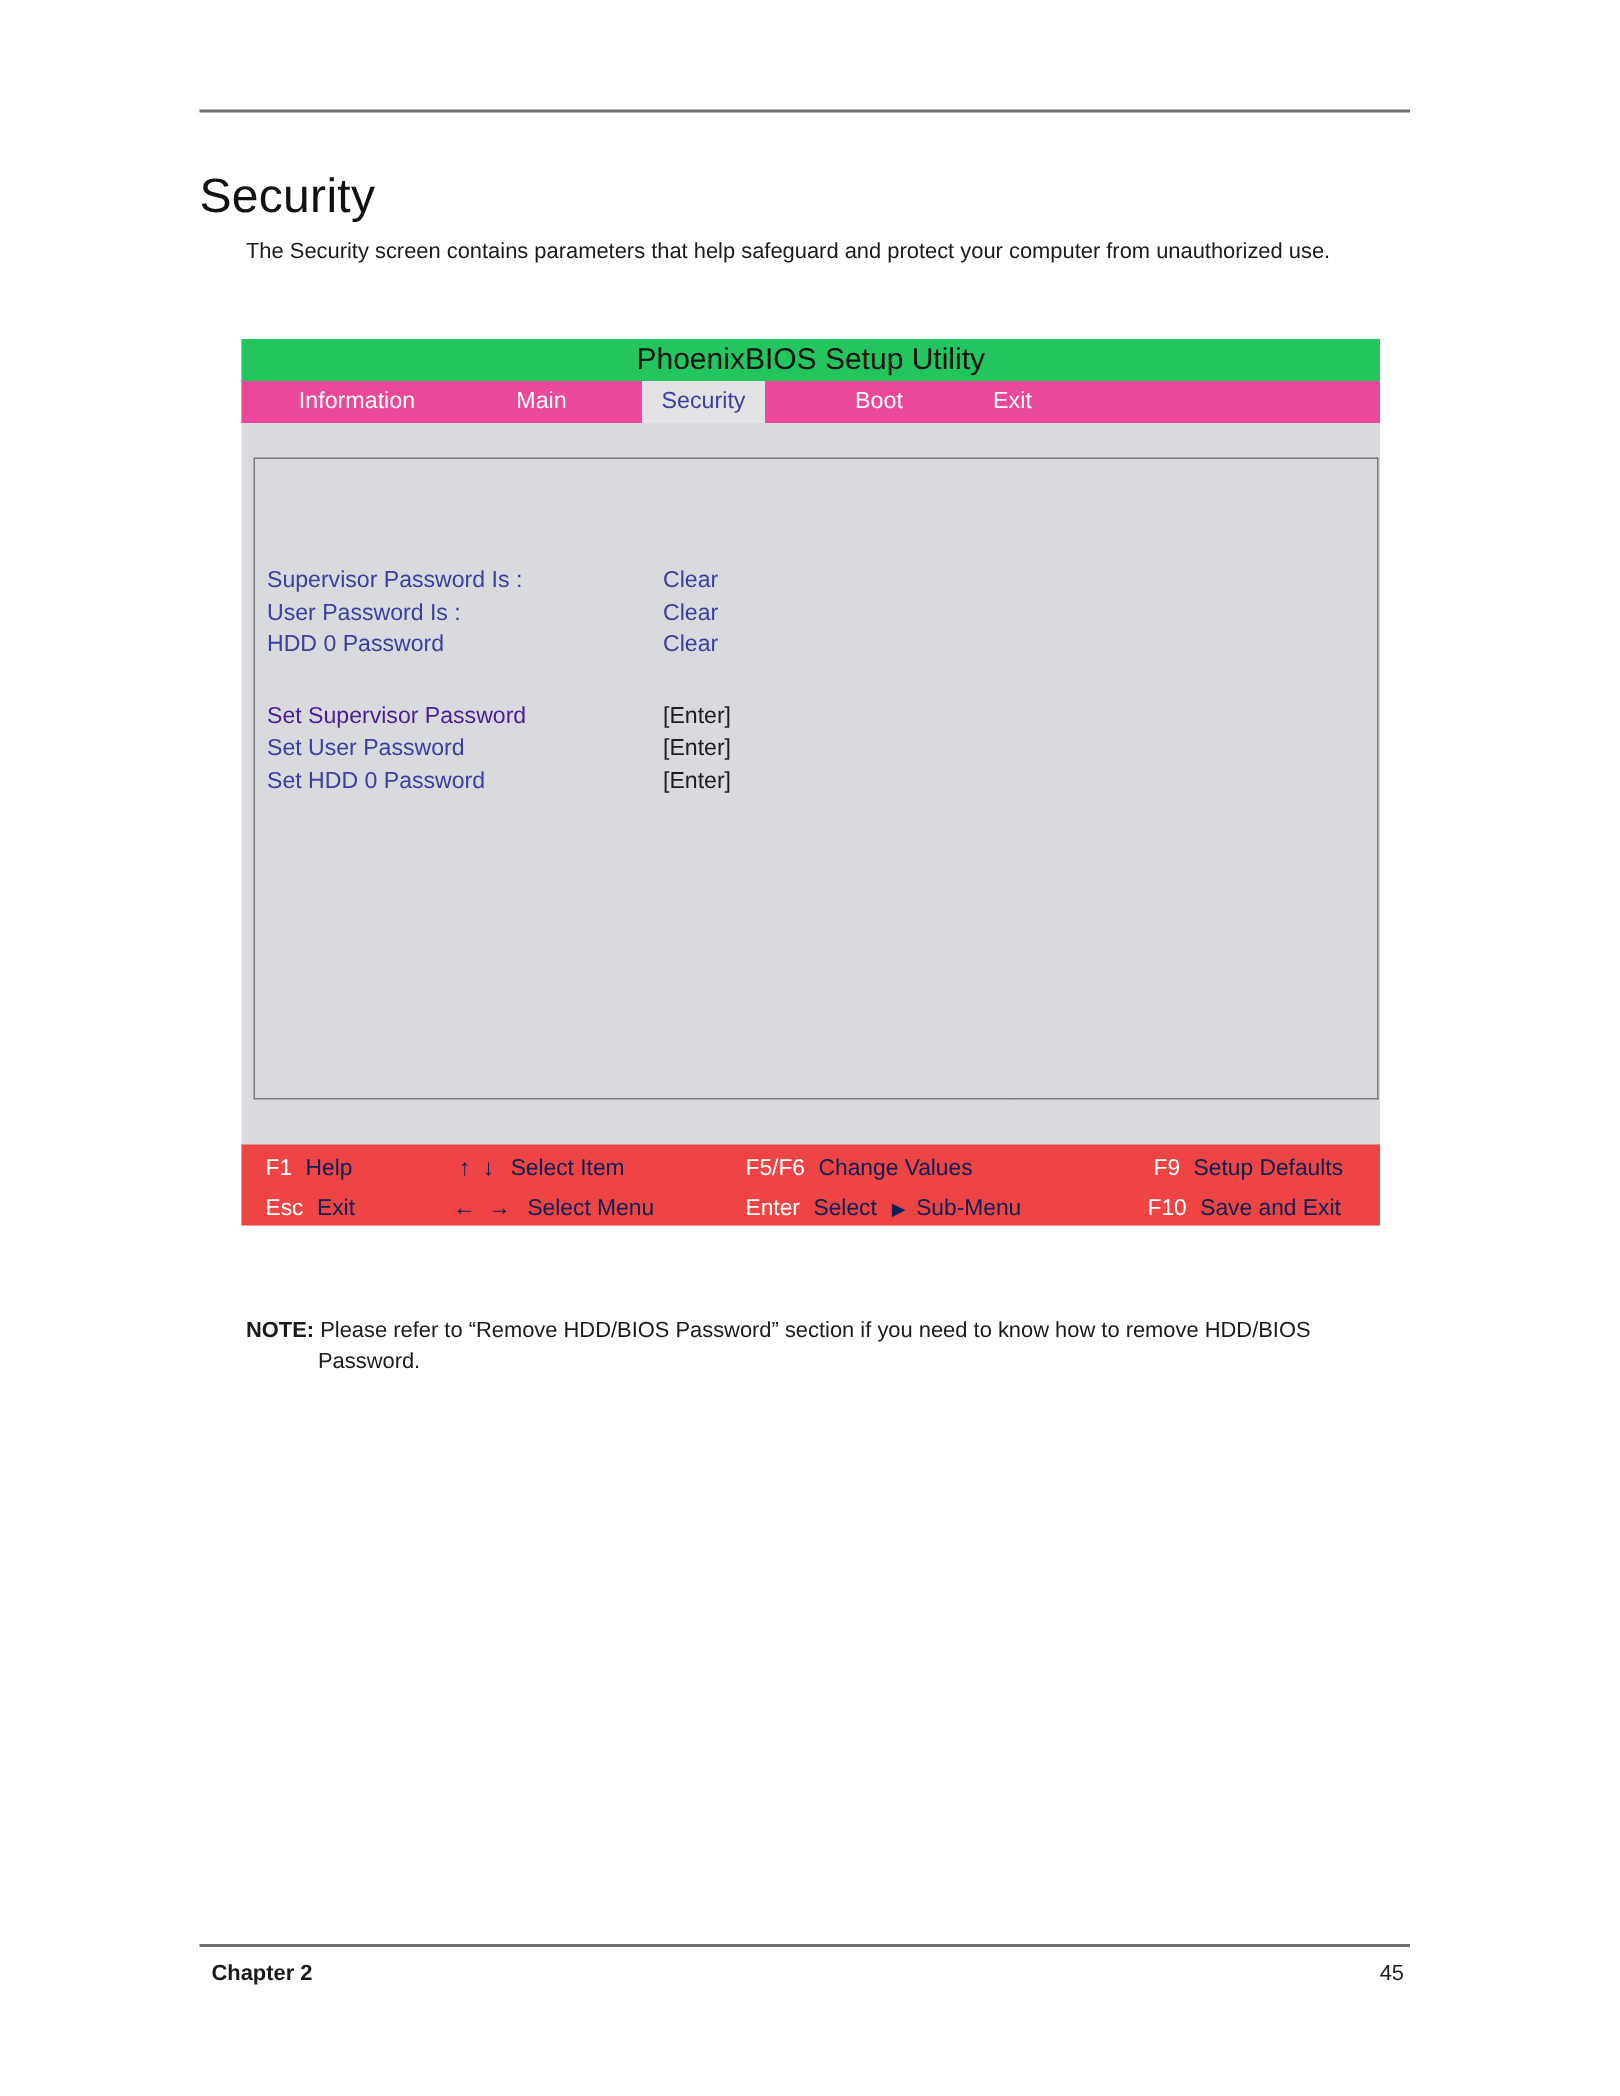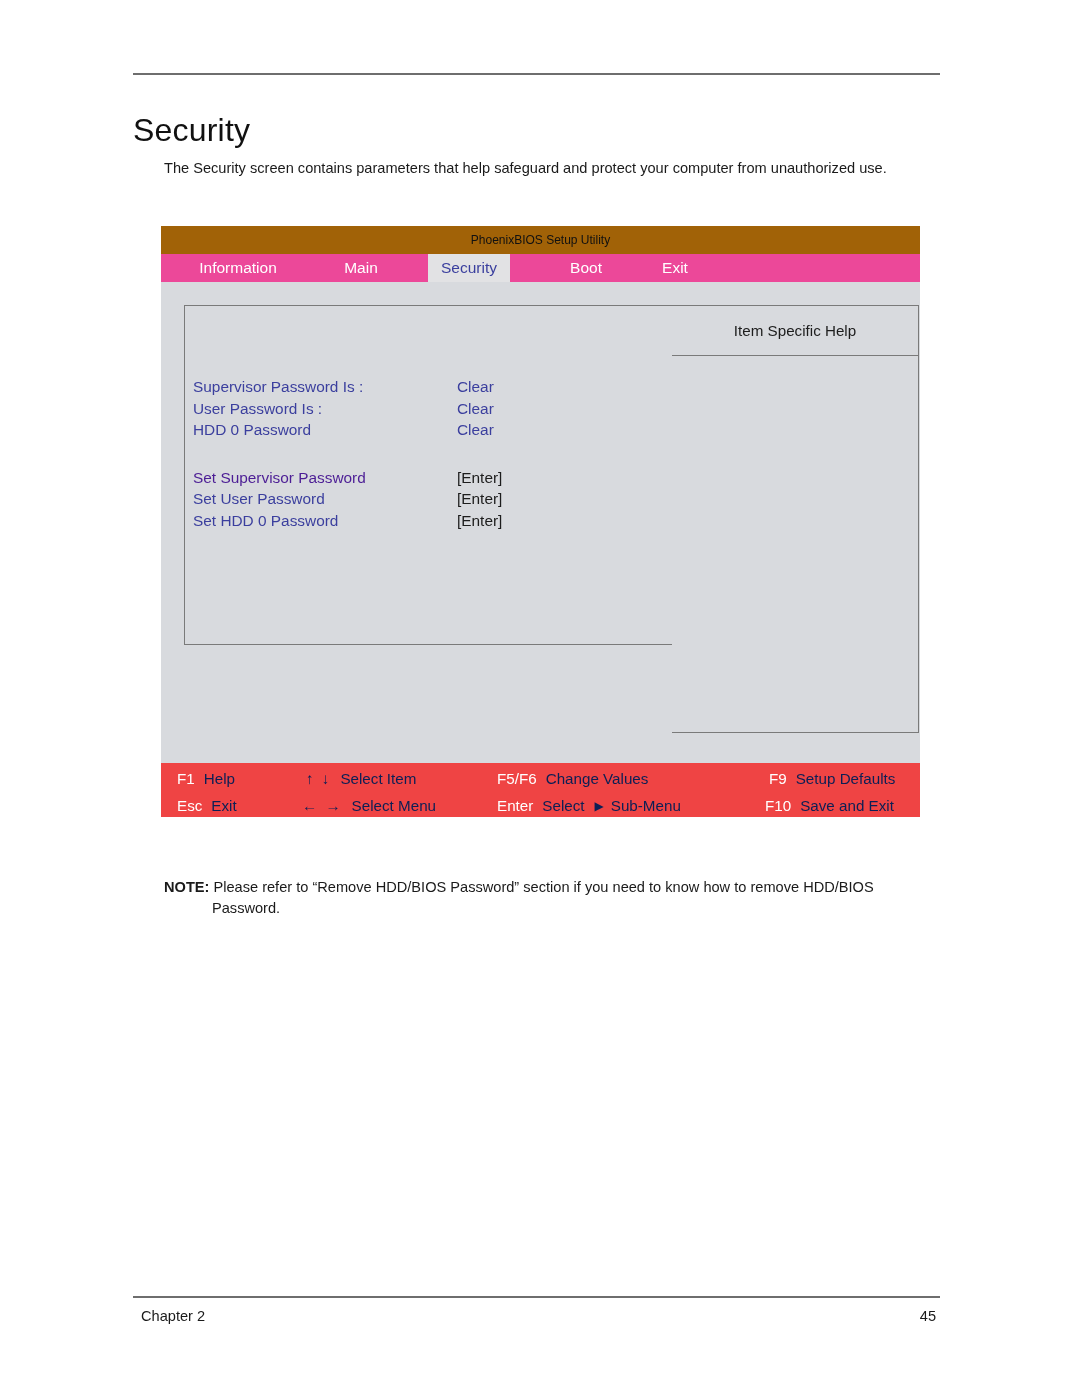--- a/index.html
+++ b/index.html
@@ -52,23 +52,23 @@
     top: 226px;
     width: 759px;
     height: 591px;
     background: #d8dade;
   }
   .bios-titlebar {
     position: absolute;
     left: 0; top: 0;
     width: 759px;
     height: 28px;
-    background: #a16207;
+    background: #22c55e;
     color: #111111;
-    font-size: 12px;
+    font-size: 20px;
     display: flex;
     align-items: center;
     justify-content: center;
   }
   .bios-menubar {
     position: absolute;
     left: 0; top: 28px;
     width: 759px;
     height: 28px;
     background: #ec4899;
@@ -92,23 +92,23 @@
   
   .bios-panels {
     position: absolute;
     left: 7px;
     top: 79px;
     width: 752px;
     height: 430px;
   }
   .panel-left {
     position: absolute;
-    left: 16px; top: 0;
+    left: 1px; top: 0;
     width: 504px;
-    height: 340px;
+    height: 428px;
     border: 1px solid #7a7a7a;
     box-sizing: border-box;
     background: #d8dade;
   }
   .panel-right {
     position: absolute;
     left: 504px; top: 0;
     width: 247px;
     height: 428px;
     border: 1px solid #7a7a7a;
@@ -237,20 +237,21 @@
     width: 807px;
     height: 2px;
     background: #6e6e6e;
   }
   .chapter {
     position: absolute;
     left: 141px;
     top: 1308px;
     font-size: 14.6px;
     color: #1a1a1a;
+    font-weight: bold;
   }
   .pageno {
     position: absolute;
     left: 0;
     top: 1308px;
     width: 936px;
     text-align: right;
     font-size: 14.6px;
     color: #1a1a1a;
   }
@@ -321,23 +322,20 @@
           <span class="val dark">[Enter]</span>
         </div>
 
         <div class="spacer"></div>
 
 
       </div>
     </div>
 
     <div class="panel-right">
-      <div class="help-title">
-        <span>Item Specific Help</span>
-      </div>
     </div>
 
   </div>
 
   <div class="bios-footer">
 
     <div class="keyrow r1">
       <div class="kitem" style="left:16px;">
         <span class="k">F1</span>
         <span class="d">Help</span>

